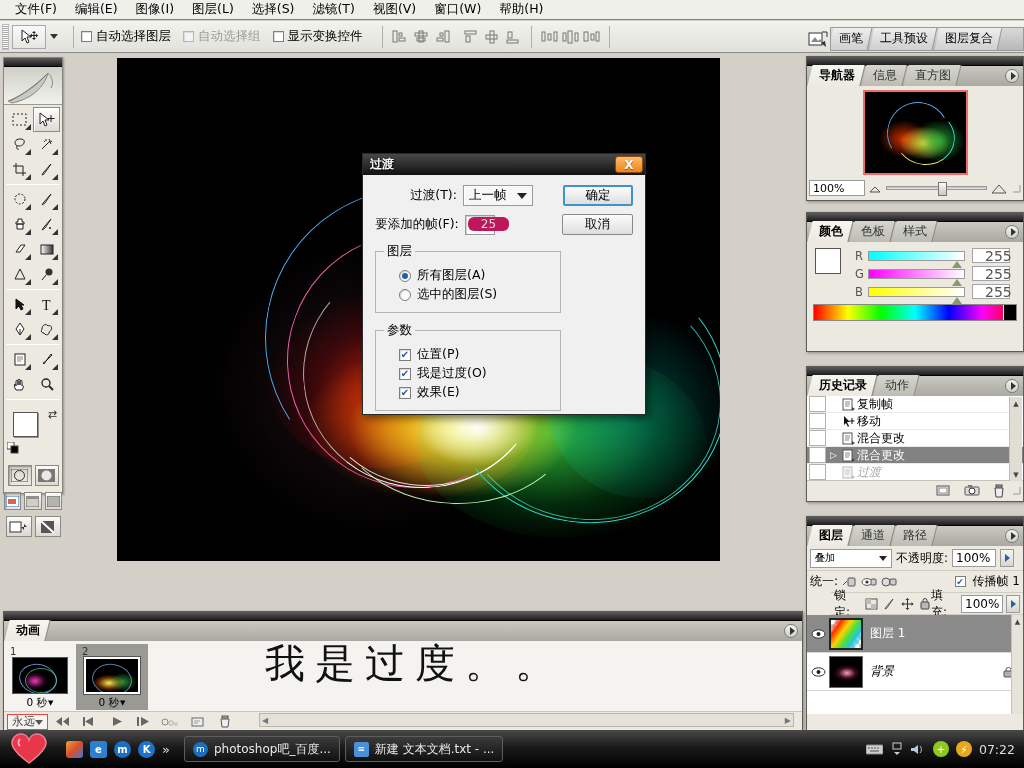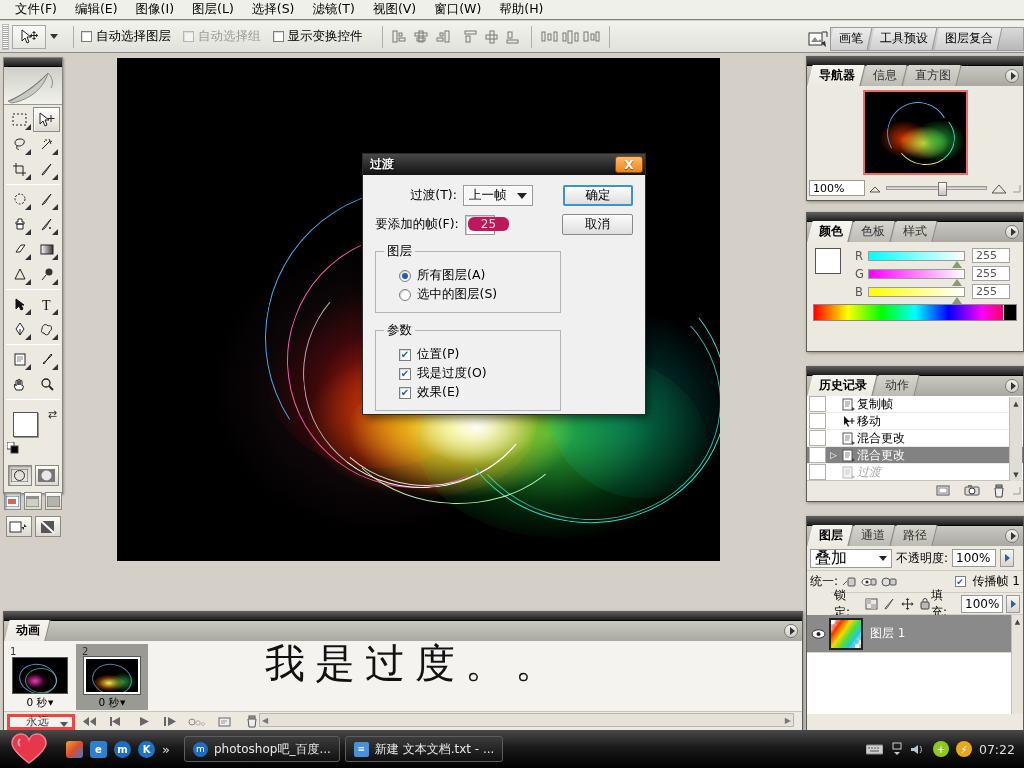--- a/index.html
+++ b/index.html
@@ -133,43 +133,43 @@
   #color{left:806px;top:212px;width:218px;height:140px;}
   #color-body{padding:6px 6px 0 6px;display:flex;}
   #c-swatches{width:42px;height:44px;position:relative;}
   #c-fg{position:absolute;left:2px;top:0;width:26px;height:26px;background:#fff;border:1px solid #555;}
   #c-bg{position:absolute;left:16px;top:14px;width:26px;height:26px;background:#000;border:1px solid #555;z-index:-1;}
   .slrow{display:flex;align-items:center;margin-bottom:3px;}
   .sl-lbl{width:13px;font-size:11.5px;color:#555;}
   .sl-track{width:97px;height:10px;border:1px solid #9a9a9a;position:relative;}
   .sl-knob{position:absolute;right:2px;top:9px;width:0;height:0;
     border-left:5px solid transparent;border-right:5px solid transparent;border-bottom:7px solid #8a9a6a;}
-  .sl-val{width:38px;height:15px;border:1px solid #a5a5a5;background:#fff;font-size:11px;
-    margin-left:7px;padding-left:3px;display:flex;align-items:center;color:#555;}
+  .sl-val{width:38px;height:15px;border:1px solid #a5a5a5;background:#fff;font-size:14px;
+    margin-left:7px;padding-left:12px;display:flex;align-items:center;color:#555;}
   #c-ramp{height:17px;margin:2px 6px 0 6px;border:1px solid #888;position:relative;
     background:linear-gradient(to right,#f00,#ff0,#0f0,#0ff,#00f,#f0f,#f00);}
   #c-ramp-blk{position:absolute;right:0;top:0;width:13px;height:100%;background:#000;border-left:1px solid #fff;}
   
   #hist{left:806px;top:366px;width:218px;height:136px;}
   #hist-list{height:84px;overflow:hidden;background:#fff;}
   .hrow{height:17px;display:flex;align-items:center;font-size:12px;border-bottom:1px solid #eceae4;}
   .hrow.sel{background:#828282;color:#fff;}
   .hrow.dis{color:#a8a8a8;font-style:italic;}
   .h-chk{width:17px;height:16px;border:1px solid #b4b4ae;margin:0 2px;background:#fff;flex-shrink:0;}
   .h-arrow{width:11px;text-align:center;font-size:9px;}
   .h-ico{width:18px;display:flex;align-items:center;justify-content:center;}
   #hist-bar{height:20px;display:flex;align-items:center;justify-content:flex-end;gap:13px;
     padding-right:18px;background:#ece9e0;border-top:1px solid #c5c2ba;}
   #hist-scroll{position:absolute;right:1px;top:30px;width:13px;height:84px;background:#e0ddd5;
     border-left:1px solid #c0bdb5;display:flex;flex-direction:column;justify-content:space-between;}
   .sarr{height:13px;display:flex;align-items:center;justify-content:center;font-size:7px;color:#444;}
   
   #layers{left:806px;top:516px;width:218px;height:215px;}
   #lay-mode{height:24px;display:flex;align-items:center;padding:0 3px;gap:4px;}
-  #lay-blend{width:82px;height:19px;border:1px solid #9a9a9a;background:#fff;font-size:16px;
+  #lay-blend{width:82px;height:19px;border:1px solid #9a9a9a;background:#fff;font-size:10px;
     display:flex;align-items:center;padding-left:4px;position:relative;}
   #lay-blend .arr{position:absolute;right:4px;top:6px;width:0;height:0;
     border-left:4px solid transparent;border-right:4px solid transparent;border-top:5px solid #222;}
   .lop-val{width:44px;height:18px;border:1px solid #9a9a9a;background:#fff;font-size:12px;
     display:flex;align-items:center;padding-left:3px;}
   .spin{width:14px;height:18px;border:1px solid #9a9a9a;background:linear-gradient(#f6f6f2,#d8d6ce);
     display:flex;align-items:center;justify-content:center;}
   .spin:after{content:"";width:0;height:0;border-top:4px solid transparent;
     border-bottom:4px solid transparent;border-left:5px solid #2a5fa8;}
   #lay-unify{height:22px;display:flex;align-items:center;padding:0 3px;font-size:12px;
@@ -192,22 +192,22 @@
   .frame{width:72px;height:66px;display:flex;flex-direction:column;align-items:center;padding-top:2px;}
   .frame.sel{background:#9a9a94;}
   .f-num{width:62px;font-size:10px;color:#333;text-align:left;padding-left:1px;}
   .f-thumb{width:56px;height:40px;background:#000;border:1px solid #555;position:relative;overflow:hidden;}
   .f-thumb.act{border:2px solid #fff;outline:1px solid #555;}
   .f-time{font-size:10.5px;margin-top:2px;display:flex;align-items:center;gap:1px;}
   #wm{position:absolute;left:265px;top:636px;font-family:"DejaVu Serif","Liberation Serif",serif;
     font-size:40px;letter-spacing:10px;color:#111;pointer-events:none;}
   #anim-bar{height:20px;display:flex;align-items:center;padding:0 3px;gap:3px;
     background:#ece9e0;border-top:1px solid #c8c5bd;}
-  #loop-sel{width:68px;height:16px;border:3px solid #ef4444;background:#f4f4f0;font-size:11.5px;
-    display:flex;align-items:center;padding-left:16px;position:relative;color:#444;}
+  #loop-sel{width:41px;height:16px;border:1px solid #ef4444;background:#f4f4f0;font-size:11.5px;
+    display:flex;align-items:center;padding-left:4px;position:relative;color:#444;}
   #loop-sel .arr{position:absolute;right:4px;top:5px;width:0;height:0;
     border-left:4px solid transparent;border-right:4px solid transparent;border-top:5px solid #555;}
   .abtn{width:24px;height:17px;display:flex;align-items:center;justify-content:center;color:#5a5a5a;}
   #anim-scroll{position:absolute;left:255px;bottom:2px;width:535px;height:14px;
     background:#e4e1d9;border:1px solid #b8b5ad;display:flex;align-items:center;justify-content:space-between;}
   
   #taskbar{position:absolute;left:0;bottom:0;width:1024px;height:38px;
     background:linear-gradient(#4a4a4a,#1a1a1a 45%,#000 100%);display:flex;align-items:center;}
   #start{width:58px;height:34px;display:flex;align-items:center;justify-content:center;}
   #qlaunch{display:flex;align-items:center;gap:7px;padding:0 8px;}
@@ -903,20 +903,38 @@
           <svg width="15" height="12">
             <ellipse cx="7.5" cy="6" rx="6.5" ry="4.2" fill="#fff" stroke="#333"></ellipse>
             <circle cx="7.5" cy="6" r="2" fill="#222"></circle>
           </svg>
         </span>
       <span class="l-thumb act" style="background:repeating-conic-gradient(#ccc 0 25%,#fff 0 50%) 0 0/8px 8px;">
         <span style="position:absolute;inset:0;background:linear-gradient(125deg,rgba(255,0,0,0) 8%,#ff2d00 22%,#ffd400 40%,#4fe03a 58%,#1fc8e0 74%,rgba(40,80,255,0) 92%);"></span>
       </span>
       <span class="l-name">图层 1</span>
     </div>
+    <div class="lrow">
+      <span class="l-eye">
+          <svg width="15" height="12">
+            <ellipse cx="7.5" cy="6" rx="6.5" ry="4.2" fill="#fff" stroke="#333"></ellipse>
+            <circle cx="7.5" cy="6" r="2" fill="#222"></circle>
+          </svg>
+        </span>
+      <span class="l-thumb" style="background:#000;">
+        <span style="position:absolute;left:4px;top:8px;width:26px;height:16px;background:radial-gradient(ellipse,rgba(255,170,190,.95),rgba(120,20,60,.5) 45%,rgba(0,0,0,0) 75%);border-radius:50%;"></span>
+      </span>
+      <span class="l-name it">背景</span>
+      <span style="margin-right:9px">
+          <svg width="11" height="12">
+            <rect x="1" y="5" width="9" height="6" rx="1" fill="#b0b0b0" stroke="#555"></rect>
+            <path d="M3 5 V3.5 a2.5 2 0 0 1 5 0 V5" fill="none" stroke="#555"></path>
+          </svg>
+        </span>
+    </div>
     <div style="position:absolute;right:0;top:0;width:12px;height:99px;background:#e6e3db;border-left:1px solid #c4c1b9;">
       <div class="sarr">▲</div>
     </div>
   </div>
 </div>
 
 <div id="anim">
   <div class="p-grip"></div>
   <div id="anim-tabs">
     <div class="ptab act"><span>动画</span></div>

